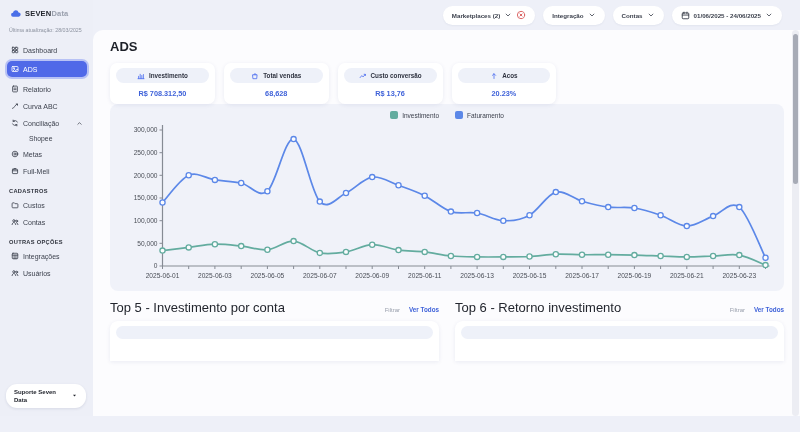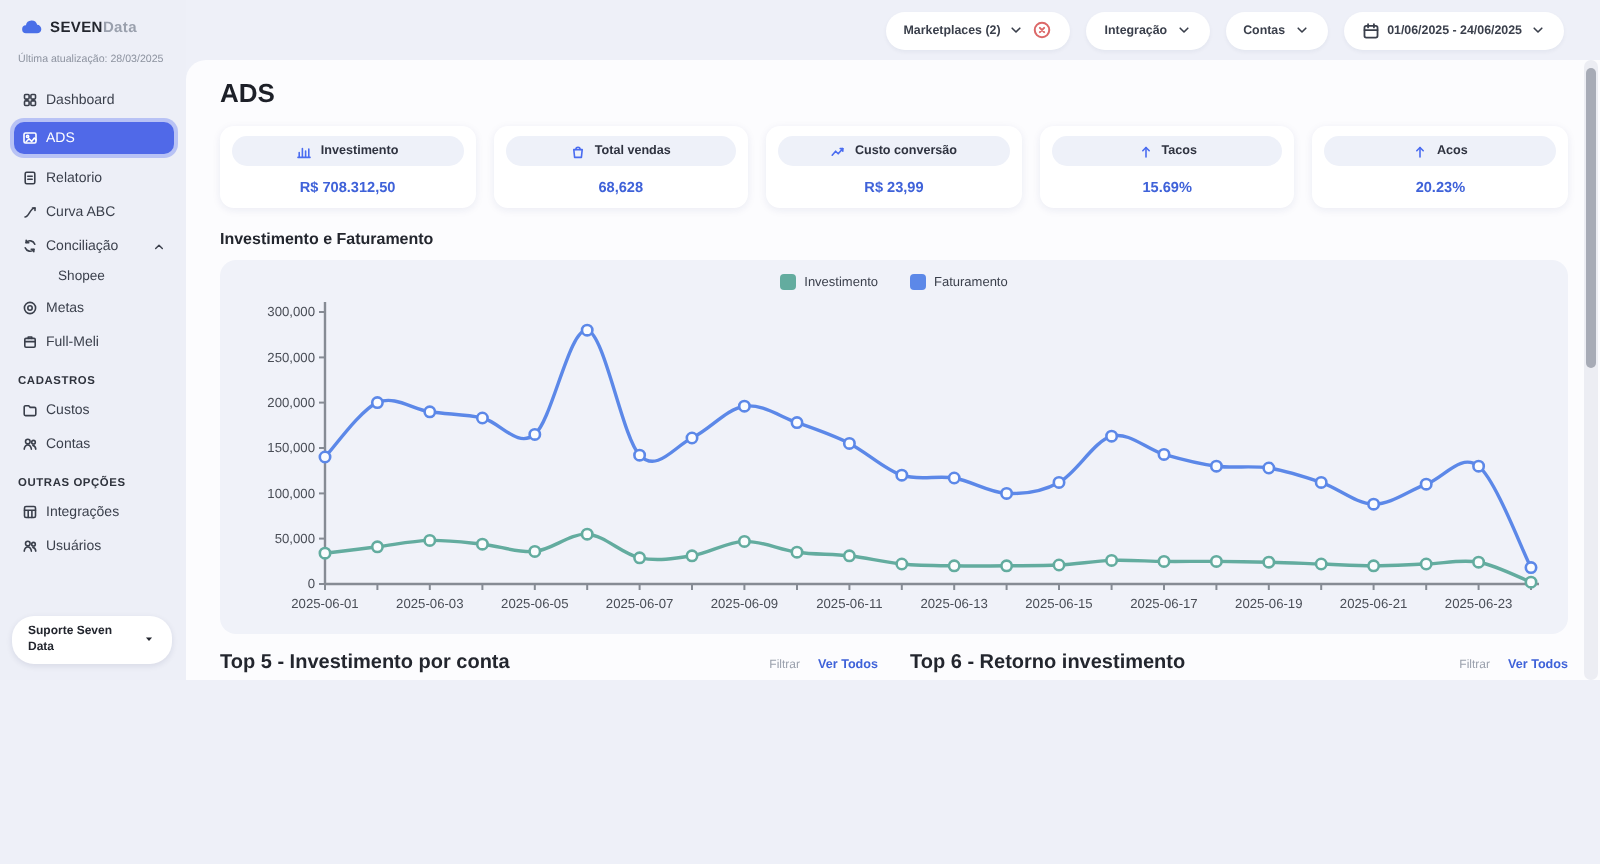--- a/index.html
+++ b/index.html
@@ -1,18 +1,18 @@
 <!DOCTYPE html>
 <html><head>
 <meta charset="utf-8">
 <style>
   *{margin:0;padding:0;box-sizing:border-box}
   html,body{width:800px;height:432px;overflow:hidden}
   body{font-family:"Liberation Sans","DejaVu Sans",sans-serif;background:#eef0f8;color:#2c2f38}
-  .app{display:flex;width:800px;height:340px}
+  .app{display:flex;width:800px;height:416px}
 
   
   .sidebar{width:93px;flex:none;background:#edeff7;position:relative;padding:7px 6px 0 7px}
   .logo{display:flex;align-items:center;gap:3px;padding:1px 0 7px 2px}
   .logo .ic{width:13px;height:11px;color:#4a6fe8;display:flex}
   .brand{font-size:7.5px;font-weight:bold;letter-spacing:.2px;color:#23262e}
   .brand .lt{color:#9aa0ad}
   .last-update{font-size:5.3px;color:#8d93a0;margin:1px 0 9px 2px}
   .nav-item{display:flex;align-items:center;gap:4px;padding:4px 4px;border-radius:5px;font-size:7px;color:#3a3f4b;margin-bottom:1px;cursor:pointer}
   .nav-item .ic{width:8px;height:8px;flex:none;display:flex;color:#3a3f4b}
@@ -30,36 +30,36 @@
   .pill{background:#fff;border-radius:11px;height:19px;display:flex;align-items:center;gap:4px;padding:0 9px;font-size:6.2px;font-weight:bold;color:#3a3f4b;box-shadow:0 1px 2px rgba(20,30,80,.05);cursor:pointer}
   .pill .ic{width:8px;height:8px;display:flex;color:#3a3f4b}
   .pill .ic.red{width:10px;height:10px;color:#dc6868}
   .pill .ic.cal{width:9px;height:9px}
 
   .content{flex:1;background:#fcfcfe;border-top-left-radius:10px;padding:9px 16px 0 17px;overflow:hidden;position:relative}
   .page-title{font-size:13px;font-weight:bold;color:#1d2028}
   .tabs{margin-top:4px;border-bottom:1px solid #e9ebf3}
   .tab{display:inline-block;font-size:8px;font-weight:bold;color:#4468e0;padding:3px 2px 5px;border-bottom:2px solid #4468e0;cursor:pointer}
 
-  .kpis{display:grid;grid-template-columns:repeat(5,1fr);gap:7px 9px;margin-top:9px}
+  .kpis{display:grid;grid-template-columns:repeat(6,1fr);gap:7px 9px;margin-top:9px}
   .kpi{background:#fff;border-radius:7px;padding:5px 6px 6px;box-shadow:0 1px 4px rgba(25,39,120,.08)}
   .kpi-head{background:#eef1f9;border-radius:9px;height:15px;display:flex;align-items:center;justify-content:center;gap:4px;font-size:6.3px;font-weight:bold;color:#2f3340}
   .kpi-head .ic{width:8px;height:8px;display:flex;color:#4a6cf0}
   .kpi-value{text-align:center;font-size:7.3px;font-weight:bold;color:#3f62d9;margin-top:6px}
 
   .chart-title{font-size:8px;font-weight:bold;color:#23262e;margin:11px 0 6px}
   .chart-card{background:#f0f2f9;border-radius:8px;padding:7px 10px 3px}
   .legend{display:flex;justify-content:center;gap:16px;font-size:6.5px;color:#3a3f4b;margin-bottom:1px}
   .legend-item{display:flex;align-items:center;gap:4px}
   .legend .sw{width:8px;height:8px;border-radius:2px;display:inline-block}
   svg.chart{display:block;width:100%;height:168px}
 
   .bottom{display:grid;grid-template-columns:1fr 1fr;gap:16px;margin-top:9px}
   .bhead{display:flex;align-items:baseline}
-  .btitle{font-size:10px;font-weight:bold;color:#23262e}
+  .btitle{font-size:13px;font-weight:normal;color:#23262e}
   .bfilter{margin-left:auto;font-size:6px;color:#9aa0ad;cursor:pointer}
   .bseeall{font-size:6.3px;font-weight:bold;color:#3f62d9;margin-left:9px;cursor:pointer}
   .bcard{margin-top:6px;background:#fff;border-radius:8px 8px 0 0;padding:5px 6px;box-shadow:0 1px 4px rgba(25,39,120,.08);height:40px}
   .bcard .inner{background:#eef1f9;border-radius:7px;height:13px}
 
   .scroll-track{position:absolute;right:1px;top:30px;bottom:0;width:7px;background:#ecedf3;border-radius:4px}
   .scroll-thumb{position:absolute;right:2px;top:34px;width:5px;height:150px;background:#a7abb6;border-radius:3px;cursor:pointer}
 </style>
 </head>
 <body>
@@ -284,49 +284,36 @@
           <div class="kpi">
             <div class="kpi-head">
               <span class="ic">
                 <svg viewBox="0 0 16 16" width="100%" height="100%" fill="none" stroke="currentColor" stroke-width="1.6" stroke-linecap="round" stroke-linejoin="round">
                   <path d="M2.2 11.2l3.4-4 2.6 2.6 4.6-5.2"></path>
                   <path d="M10.2 4.6h2.6v2.6"></path>
                 </svg>
               </span>
               <span>Custo conversão</span>
             </div>
-            <div class="kpi-value">R$ 23,99</div>
-          </div>
-          <div class="kpi">
-            <div class="kpi-head">
-              <span class="ic">
-                <svg viewBox="0 0 16 16" width="100%" height="100%" fill="none" stroke="currentColor" stroke-width="1.6" stroke-linecap="round" stroke-linejoin="round">
-                  <path d="M8 13V3.5"></path>
-                  <path d="M4.8 6.7L8 3.5l3.2 3.2"></path>
-                </svg>
-              </span>
-              <span>Tacos</span>
-            </div>
-            <div class="kpi-value">15.69%</div>
+            <div class="kpi-value">R$ 13,76</div>
           </div>
           <div class="kpi">
             <div class="kpi-head">
               <span class="ic">
                 <svg viewBox="0 0 16 16" width="100%" height="100%" fill="none" stroke="currentColor" stroke-width="1.6" stroke-linecap="round" stroke-linejoin="round">
                   <path d="M8 13V3.5"></path>
                   <path d="M4.8 6.7L8 3.5l3.2 3.2"></path>
                 </svg>
               </span>
               <span>Acos</span>
             </div>
             <div class="kpi-value">20.23%</div>
           </div>
         </div>
 
-      <div class="chart-title">Investimento e Faturamento</div>
       <div class="chart-card">
         <div class="legend">
             <span class="legend-item">
               <span class="sw" style="background: rgb(99, 172, 159);"></span>
               <span>Investimento</span>
             </span>
             <span class="legend-item">
               <span class="sw" style="background: rgb(92, 136, 232);"></span>
               <span>Faturamento</span>
             </span>

